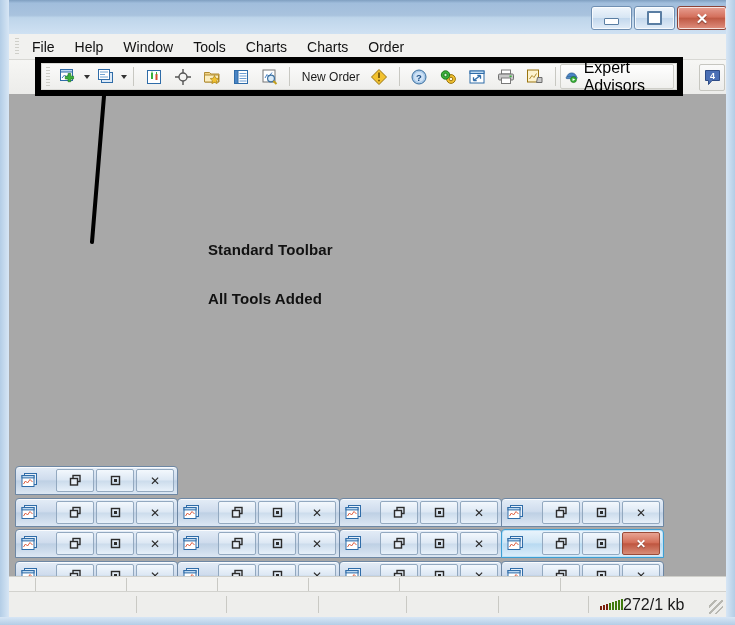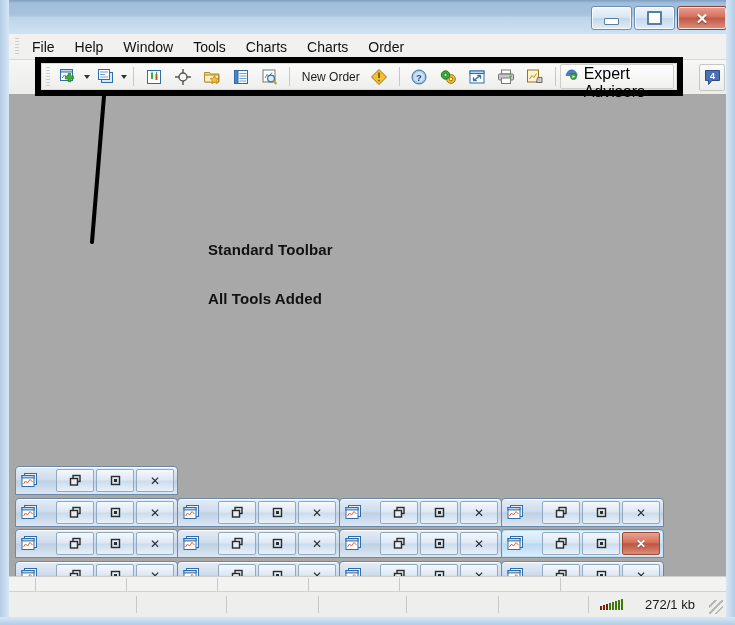--- a/index.html
+++ b/index.html
@@ -80,21 +80,21 @@
   .tb-grip{width:5px;height:19px;margin:0 4px 0 2px;
     background:repeating-linear-gradient(180deg,#cdcdc6 0 1px,transparent 1px 3px);}
   .tb-sep{width:1px;height:19px;background:#c8c8c2;margin:0 5px;}
   .tb-btn{height:23px;min-width:23px;display:flex;align-items:center;justify-content:center;
     border:1px solid transparent;border-radius:2px;padding:0 2px;}
   .tb-btn.labeled{padding:0 5px 0 3px;gap:4px;}
   .tb-btn .lbl{font-size:12px;color:#1a1a1a;white-space:nowrap;}
   .tb-caret{width:11px;height:23px;display:flex;align-items:center;justify-content:center;}
   .caret{width:0;height:0;border-left:3.5px solid transparent;border-right:3.5px solid transparent;border-top:4px solid #333;}
   .tb-ea{
-    display:flex;align-items:flex-start;gap:5px;height:23px;padding:0 7px 0 4px;
+    display:flex;align-items:center;gap:5px;height:23px;padding:0 7px 0 4px;
     border:1px solid #cfcfc9;border-radius:2px;
     background:linear-gradient(180deg,#ffffff,#f0f0ee);
   }
 
   
   .notif-btn{
     position:absolute;left:699px;top:64px;width:24px;height:25px;
     border:1px solid #c6c6c0;border-radius:2px;
     background:linear-gradient(180deg,#fafafa,#ededeb);
     display:flex;align-items:center;justify-content:center;z-index:5;
@@ -138,21 +138,21 @@
   .mdi-btn .g{color:#2b2b2b;font-size:12px;line-height:1;}
   .mdi-btn.danger .g{color:#fff;font-weight:bold;text-shadow:0 1px 1px rgba(0,0,0,.35);}
 
   
   .statusbar{
     position:absolute;left:9px;bottom:8px;width:717px;height:26px;
     background:#eeeeec;border-top:1px solid #d2d2ce;
     display:flex;align-items:center;box-sizing:border-box;
   }
   .st-cell{height:17px;border-right:1px solid #c9c9c4;box-sizing:border-box;}
-  .st-kb{font-size:13px;color:#1a1a1a;padding-left:22px;}
+  .st-kb{font-size:16px;color:#1a1a1a;}
   .grip{
     position:absolute;right:3px;bottom:3px;width:14px;height:14px;
     background:
       linear-gradient(135deg,transparent 45%,#b8b8b2 45%,#b8b8b2 55%,transparent 55%),
       linear-gradient(135deg,transparent 68%,#b8b8b2 68%,#b8b8b2 78%,transparent 78%),
       linear-gradient(135deg,transparent 20%,#b8b8b2 20%,#b8b8b2 30%,transparent 30%);
   }
   .tabs-row{
     position:absolute;left:9px;bottom:34px;width:717px;height:14px;
     background:#f2f2f0;border-top:1px solid #cfcfca;

